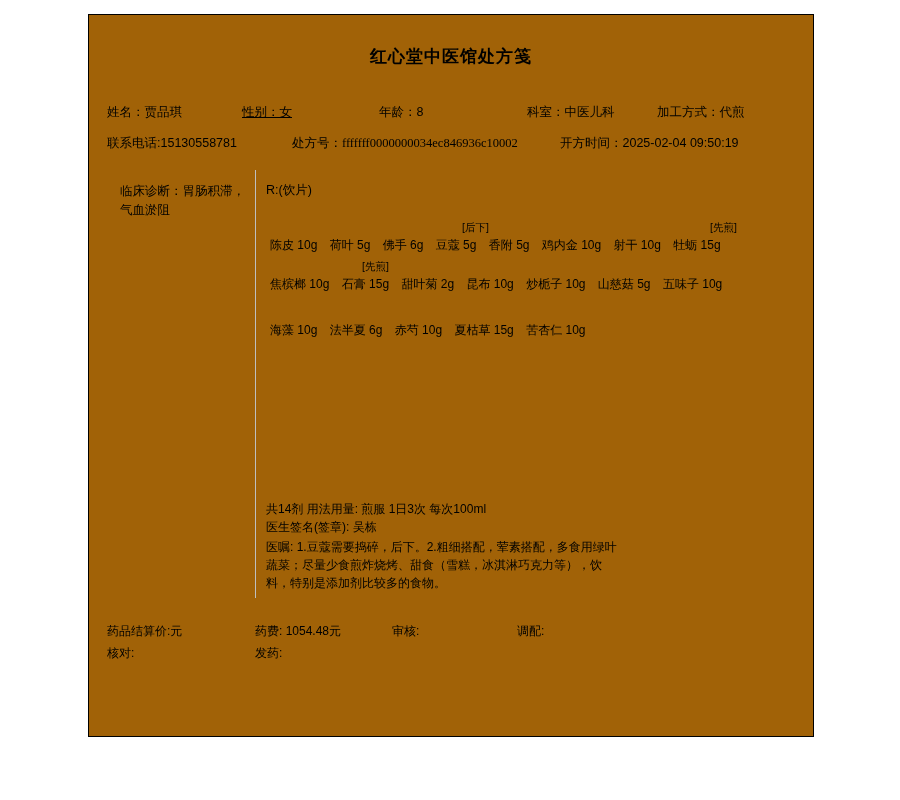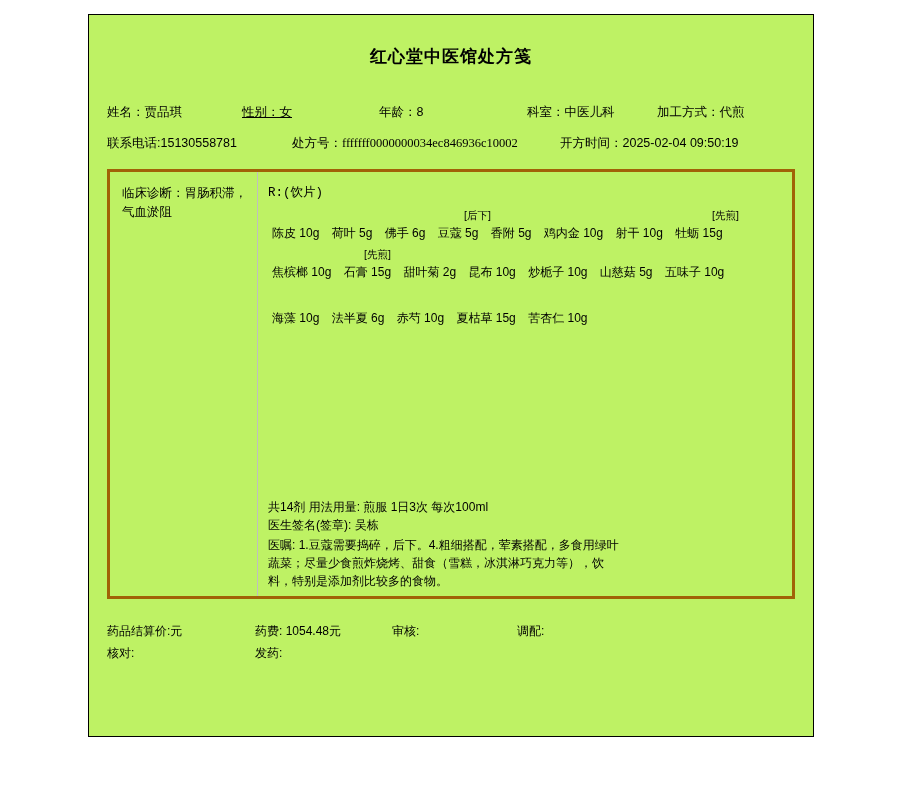--- a/index.html
+++ b/index.html
@@ -15,21 +15,21 @@
     overflow: hidden;
   }
   .page {
     position: absolute;
     left: 88px;
     top: 14px;
     width: 726px;
     height: 723px;
     border: 1px solid #000000;
     box-sizing: border-box;
-    background: #bef264;
+    background: #a16207;
   }
   .title {
     text-align: center;
     font-size: 17px;
     font-weight: bold;
     letter-spacing: 1px;
     margin-top: 30px;
   }
   .patient-block {
     margin-top: 36px;
@@ -47,21 +47,21 @@
   .patient-row .f-age    { width: 148px; }
   .patient-row .f-dept   { width: 130px; }
   .patient-row .f-method { }
 
   .patient-row2 .f-phone { width: 185px; }
   .patient-row2 .f-rxno  { width: 268px; font-family: Liberation Serif, serif; }
   .patient-row2 .f-time  { }
 
   .rx-box {
     margin: 17px 18px 0 18px;
-    border: 3px solid #a16207;
+    border: 1px solid #a16207;
     height: 430px;
     display: flex;
     box-sizing: border-box;
   }
   .diag-col {
     width: 148px;
     border-right: 1px solid #bfbfbf;
     padding: 12px 10px 0 12px;
     font-size: 12.5px;
     line-height: 1.5;
@@ -71,22 +71,21 @@
     flex: 1;
     padding: 12px 10px 0 10px;
     font-size: 12.5px;
     box-sizing: border-box;
     position: relative;
     display: flex;
     flex-direction: column;
   }
   .rx-head {
     font-size: 12.5px;
-    margin-bottom: 8px;
-    font-family: Liberation Mono, monospace;
+    margin-bottom: 22px;
   }
   .tag-line {
     position: relative;
     height: 16px;
     font-size: 10.5px;
   }
   .tag-line .tag {
     position: absolute;
   }
   .tag-houxia { left: 196px; }
@@ -204,21 +203,21 @@
         <span>夏枯草 15g</span>
         <span>苦杏仁 10g</span>
       </div>
 
       <div class="rx-footer">
         <div class="usage-row">
           <span class="usage-left">共14剂 用法用量: 煎服 1日3次 每次100ml</span>
           <span class="usage-right">医生签名(签章): 吴栋</span>
         </div>
         <div class="advice">
-          <div>医嘱: 1.豆蔻需要捣碎，后下。4.粗细搭配，荤素搭配，多食用绿叶</div>
+          <div>医嘱: 1.豆蔻需要捣碎，后下。2.粗细搭配，荤素搭配，多食用绿叶</div>
           <div>蔬菜；尽量少食煎炸烧烤、甜食（雪糕，冰淇淋巧克力等），饮</div>
           <div>料，特别是添加剂比较多的食物。</div>
         </div>
       </div>
     </div>
   </div>
 
   <div class="bottom-block">
     <div class="bottom-row">
       <span class="b1">药品结算价:元</span>

